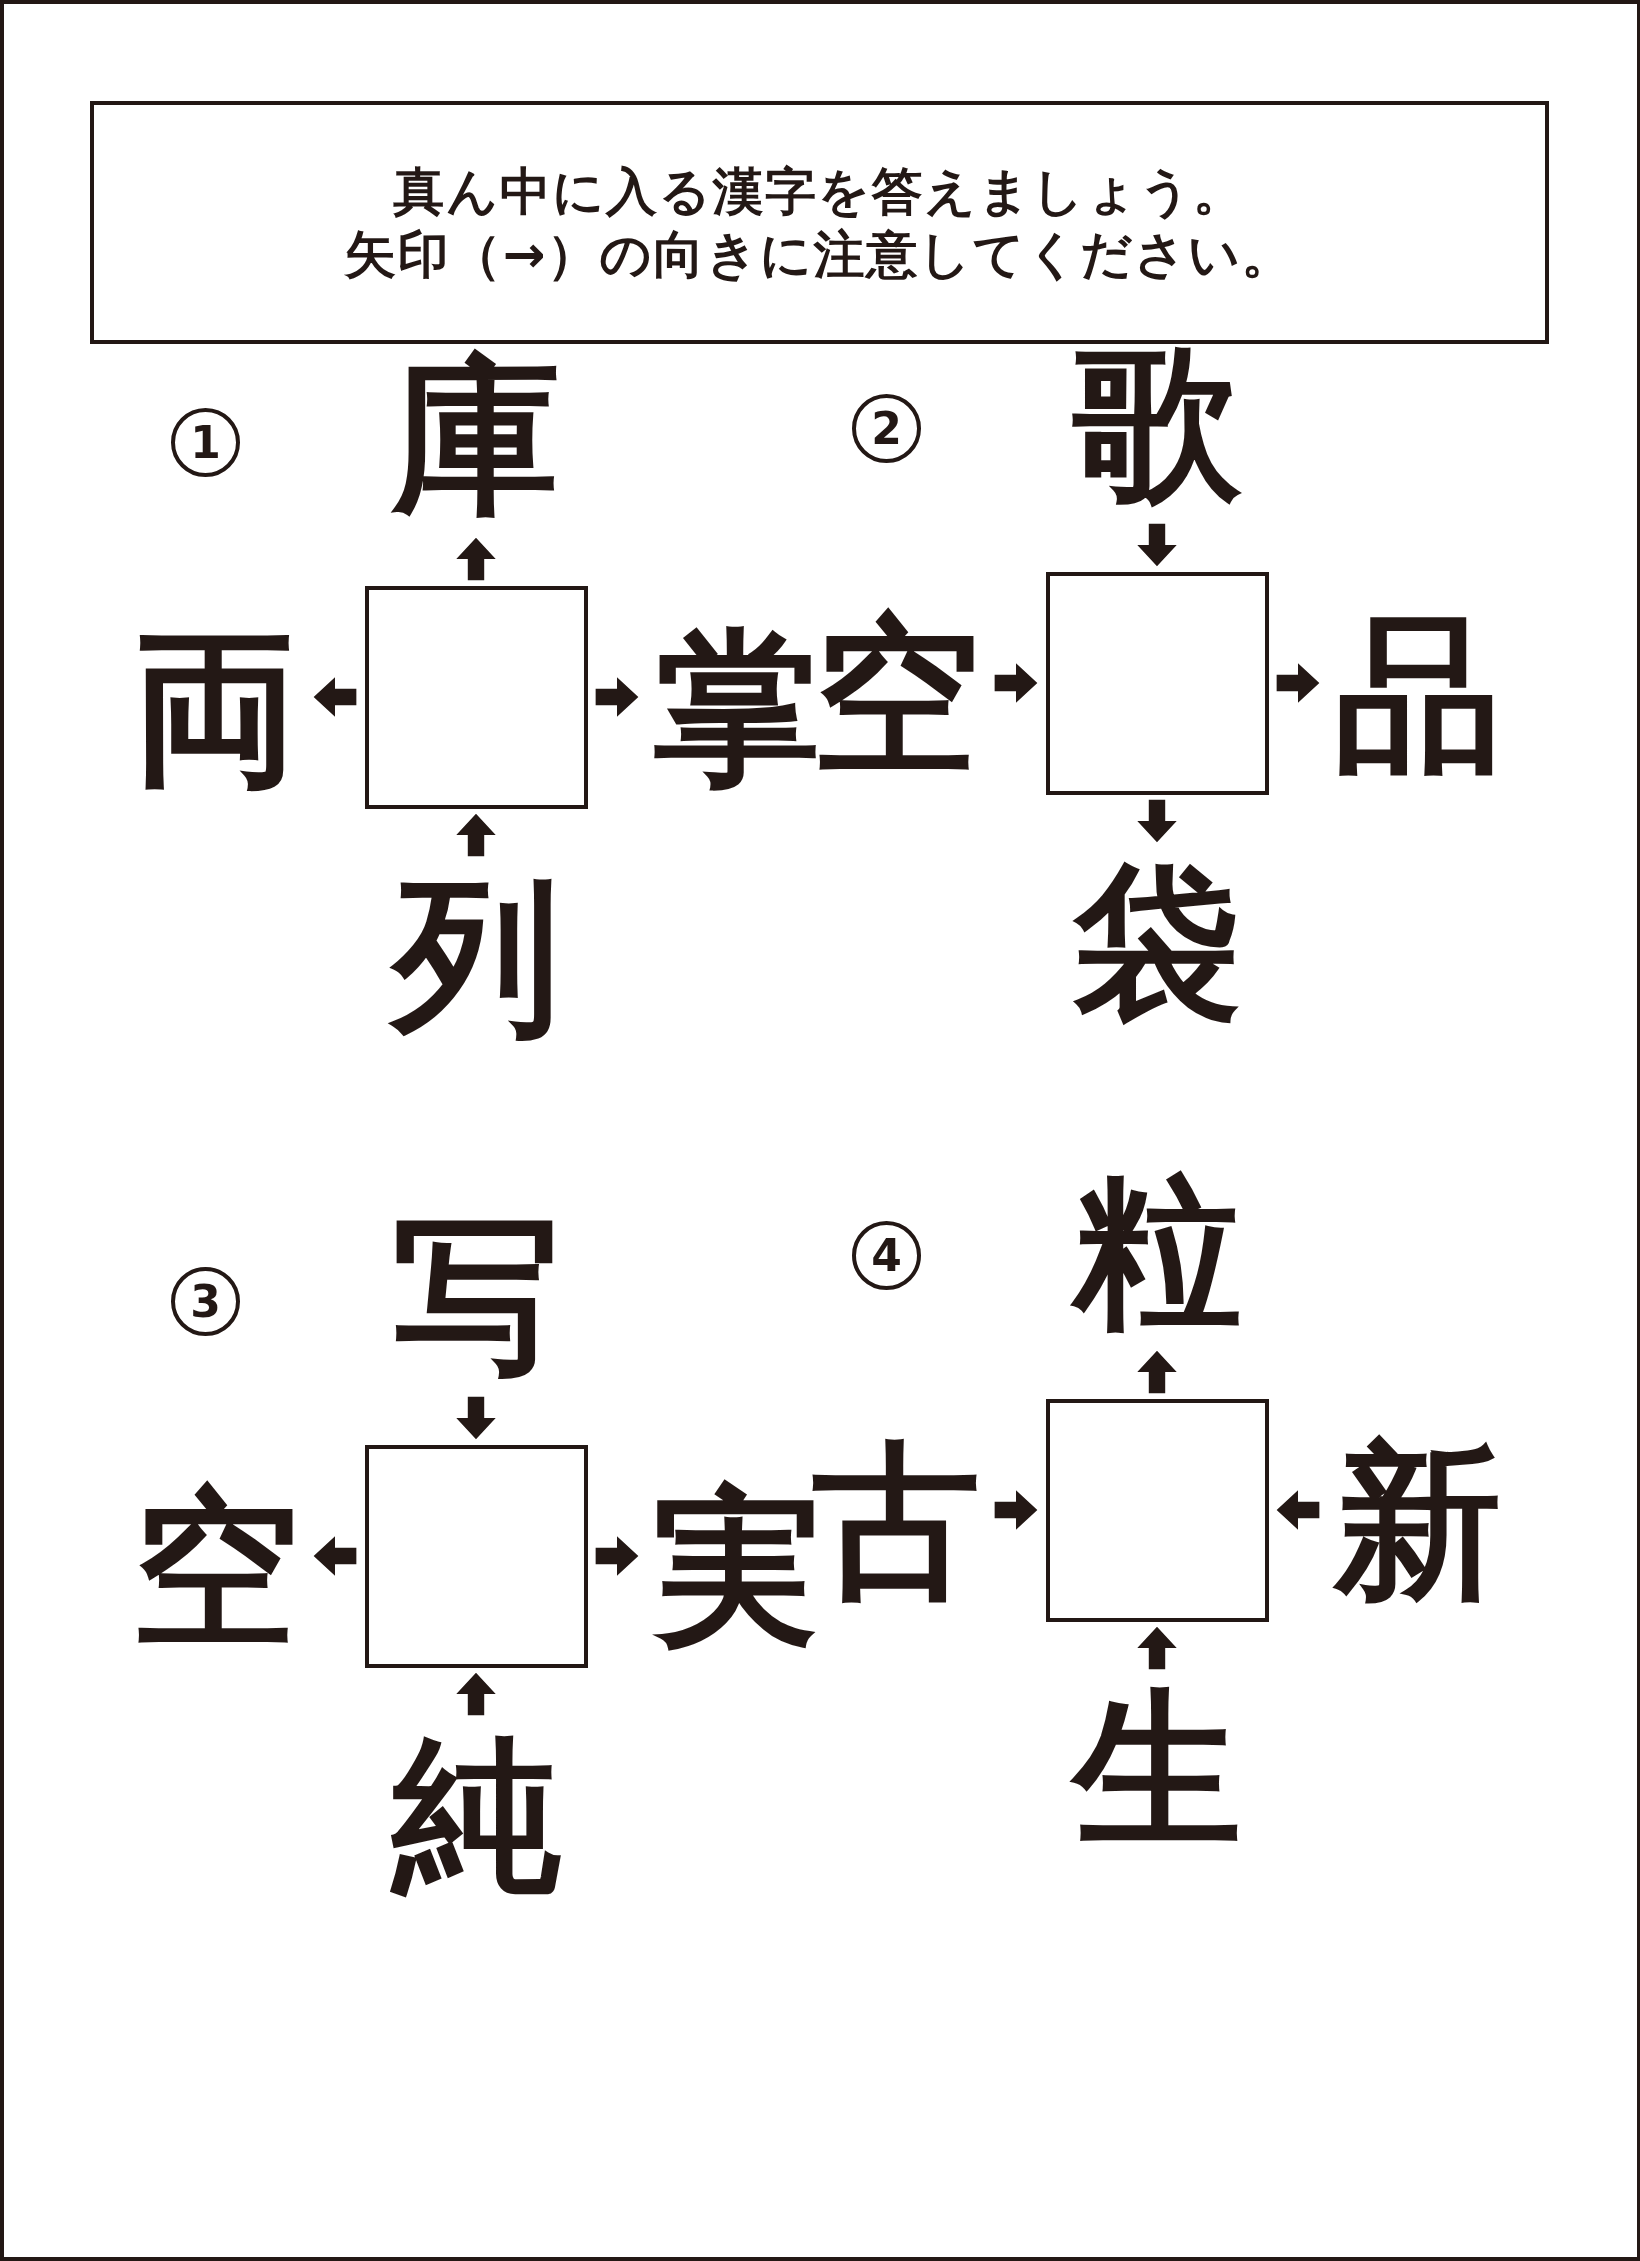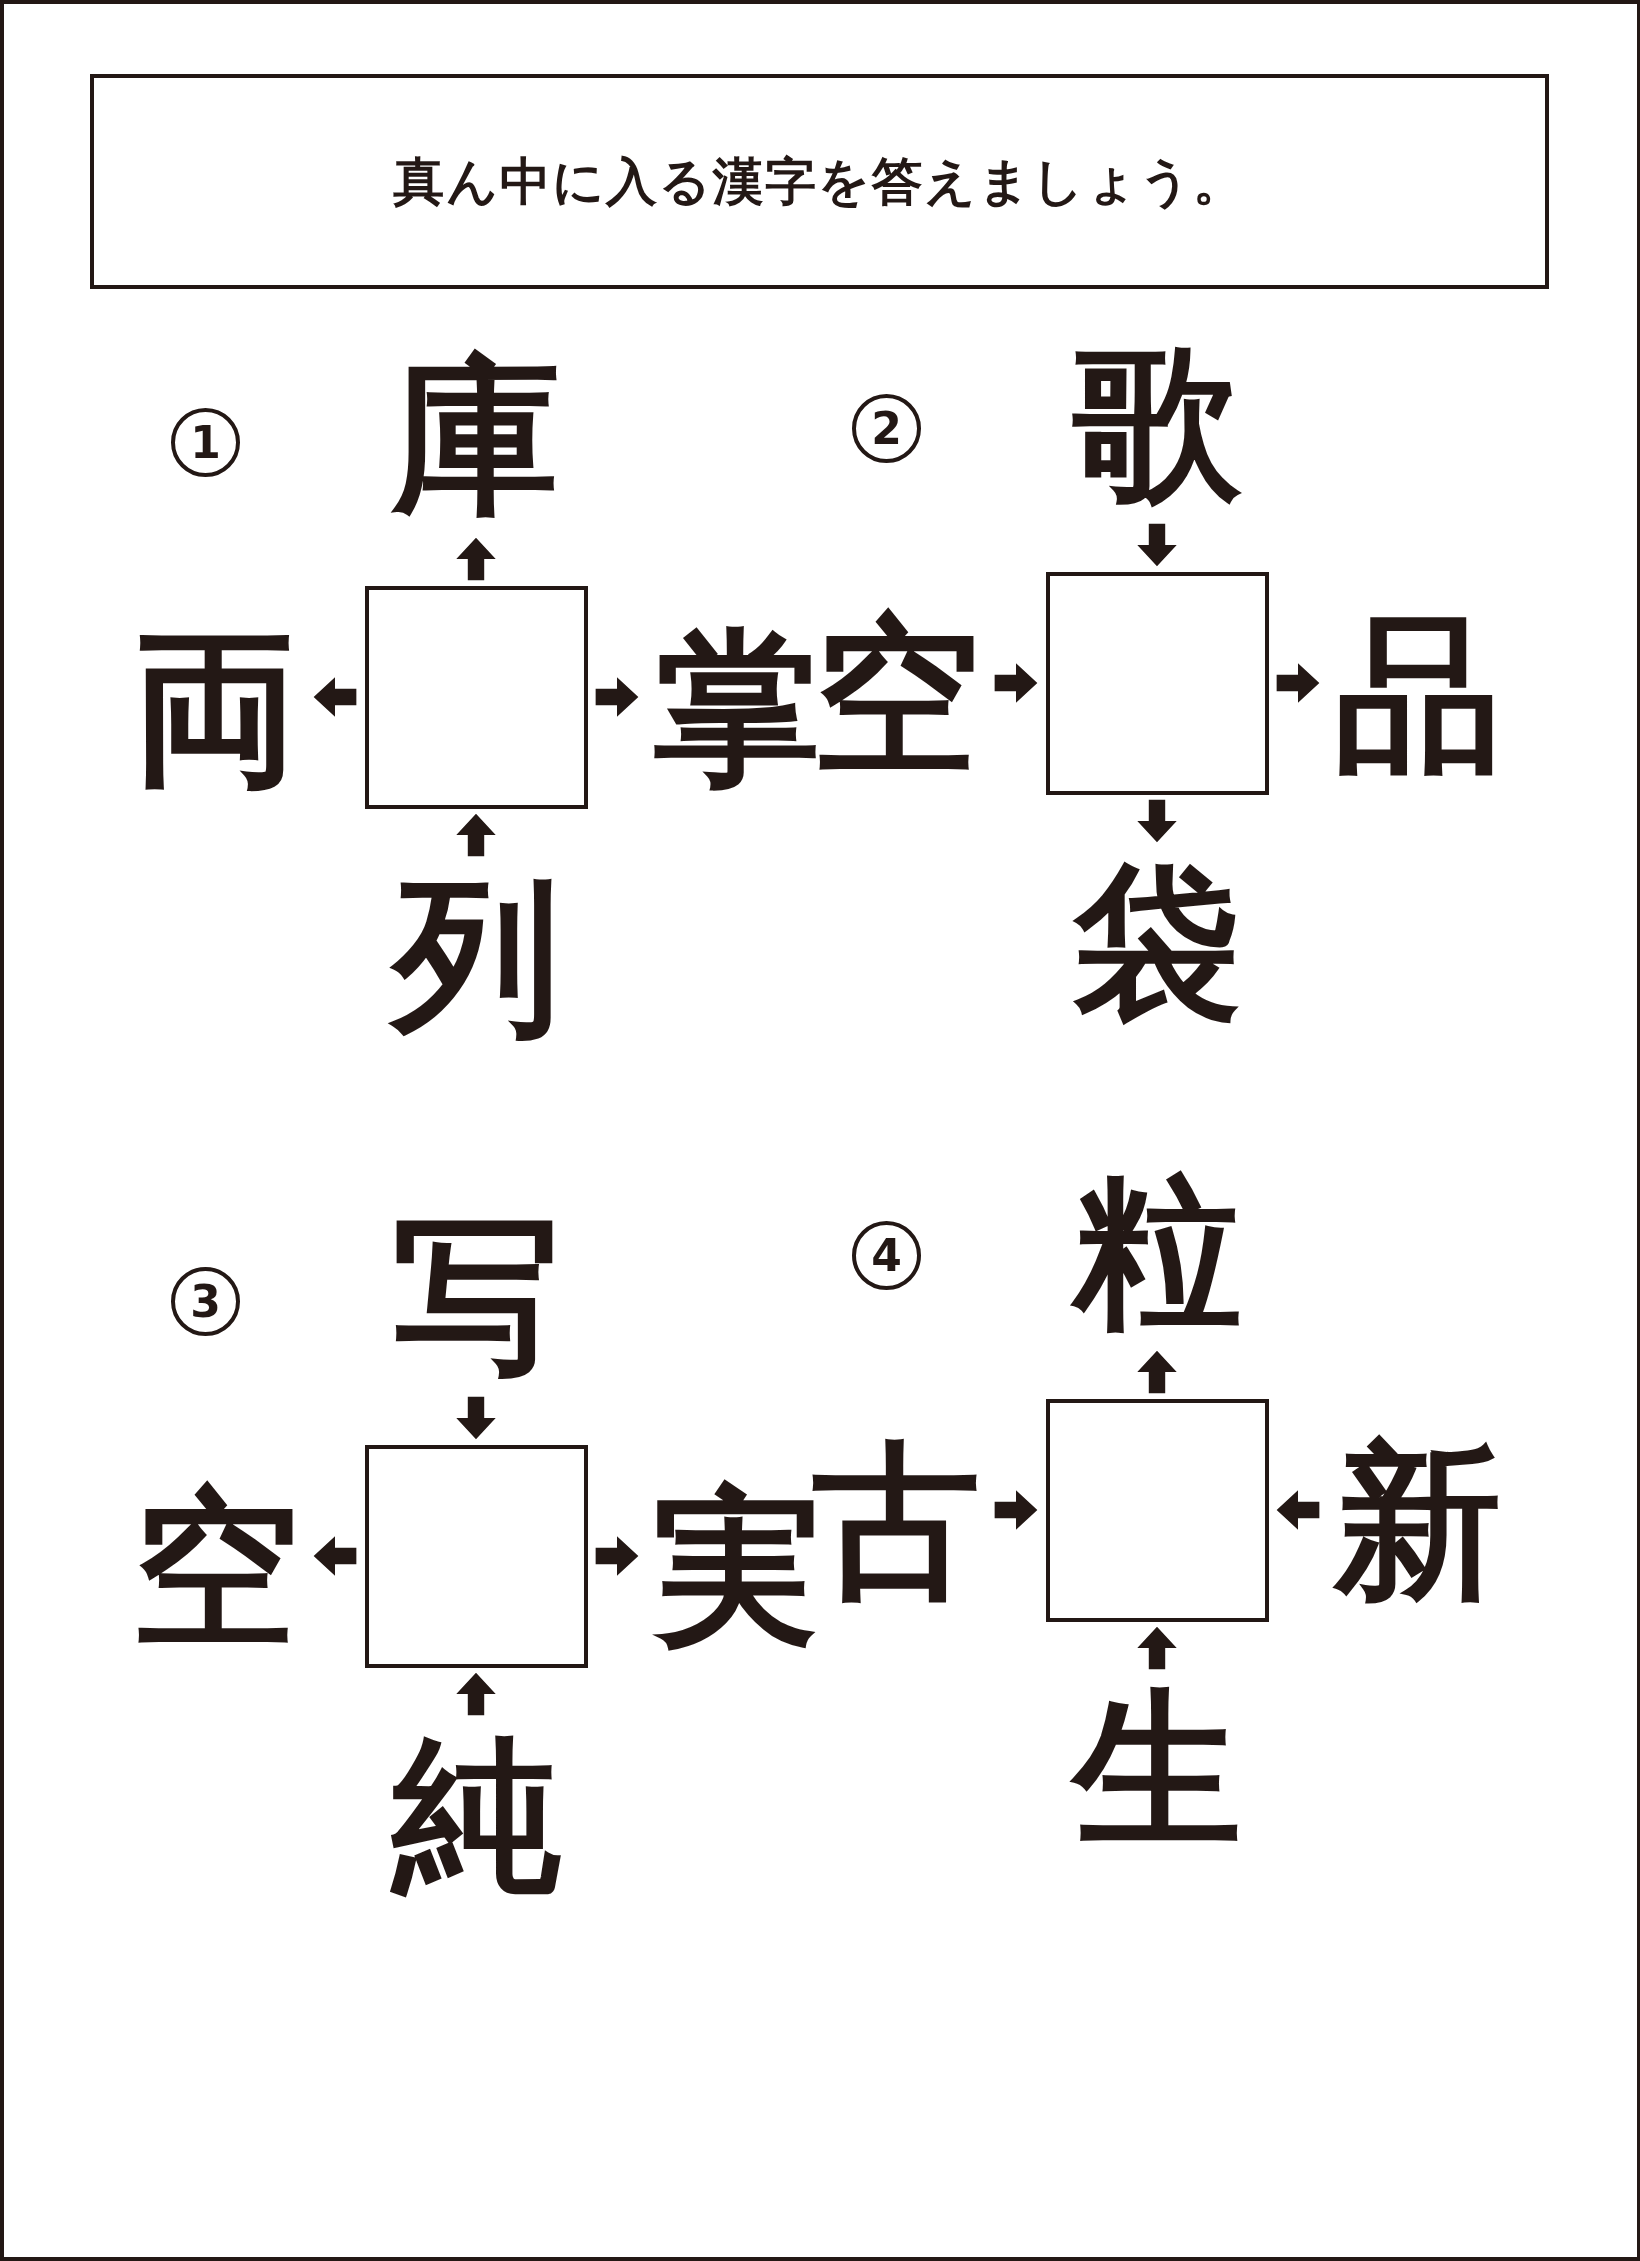--- a/index.html
+++ b/index.html
@@ -10,22 +10,22 @@
     background:var(--paper);
     border:4.9px solid var(--ink);
     box-sizing:border-box;
     font-family:"DejaVu Sans", sans-serif;
     color:var(--ink);
     overflow:hidden;
   }
 
   
   .header-box {
-    position:absolute; left:86px; top:70px;
-    width:1459px; height:215px;
+    position:absolute; left:86px; top:97px;
+    width:1459px; height:243px;
     border:4.9px solid var(--ink);
     box-sizing:border-box;
     display:flex; flex-direction:column;
     align-items:center; justify-content:center;
     gap:12px;
     background:var(--paper);
   }
   .header-line {
     font-size:51px; font-weight:bold; line-height:1;
     letter-spacing:1.6px; white-space:nowrap;
@@ -78,20 +78,21 @@
   .arrow-left  svg { transform:rotate(180deg); }
   .arrow-up    svg { transform:rotate(-90deg); }
 </style>
 </head>
 <body>
 
 <div class="page">
 
   <div class="header-box">
     <div class="header-line">真ん中に入る漢字を答えましょう。</div>
+    <div class="header-line">矢印（→）の向きに注意してください。</div>
   </div>
 
   <div class="puzzle" id="p1">
     <div class="badge">
       <span class="badge-num">1</span>
     </div>
     <div class="kanji k-top">庫</div>
     <div class="kanji k-left">両</div>
     <div class="kanji k-right">掌</div>
     <div class="kanji k-bottom">列</div>

